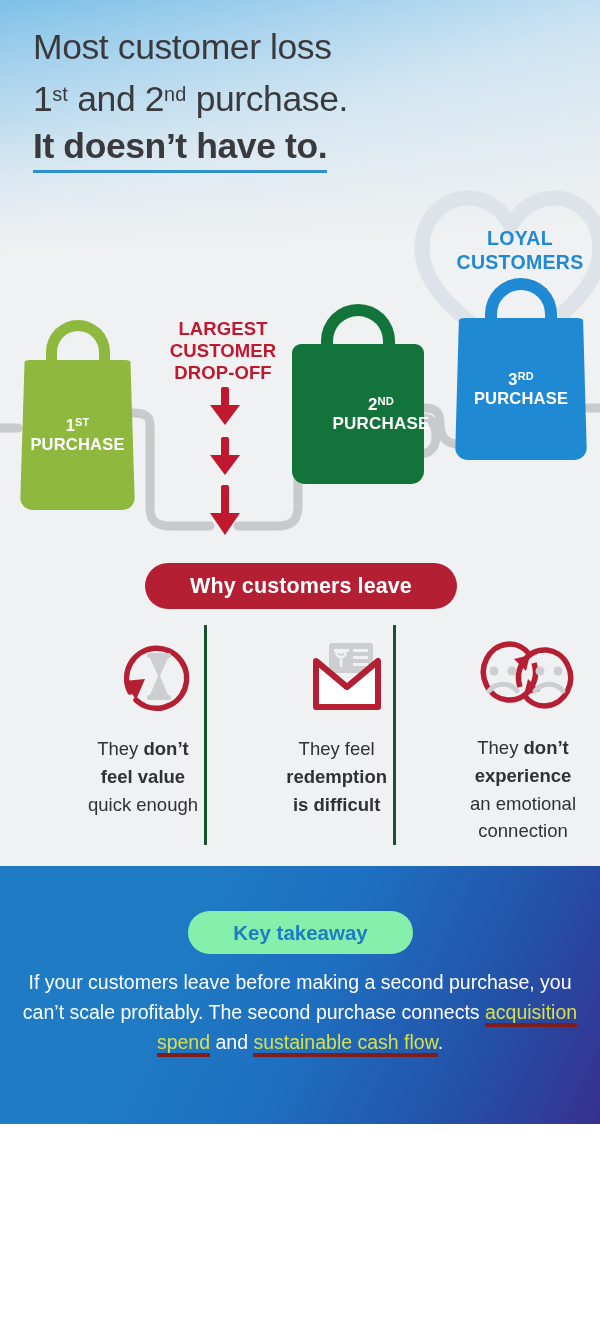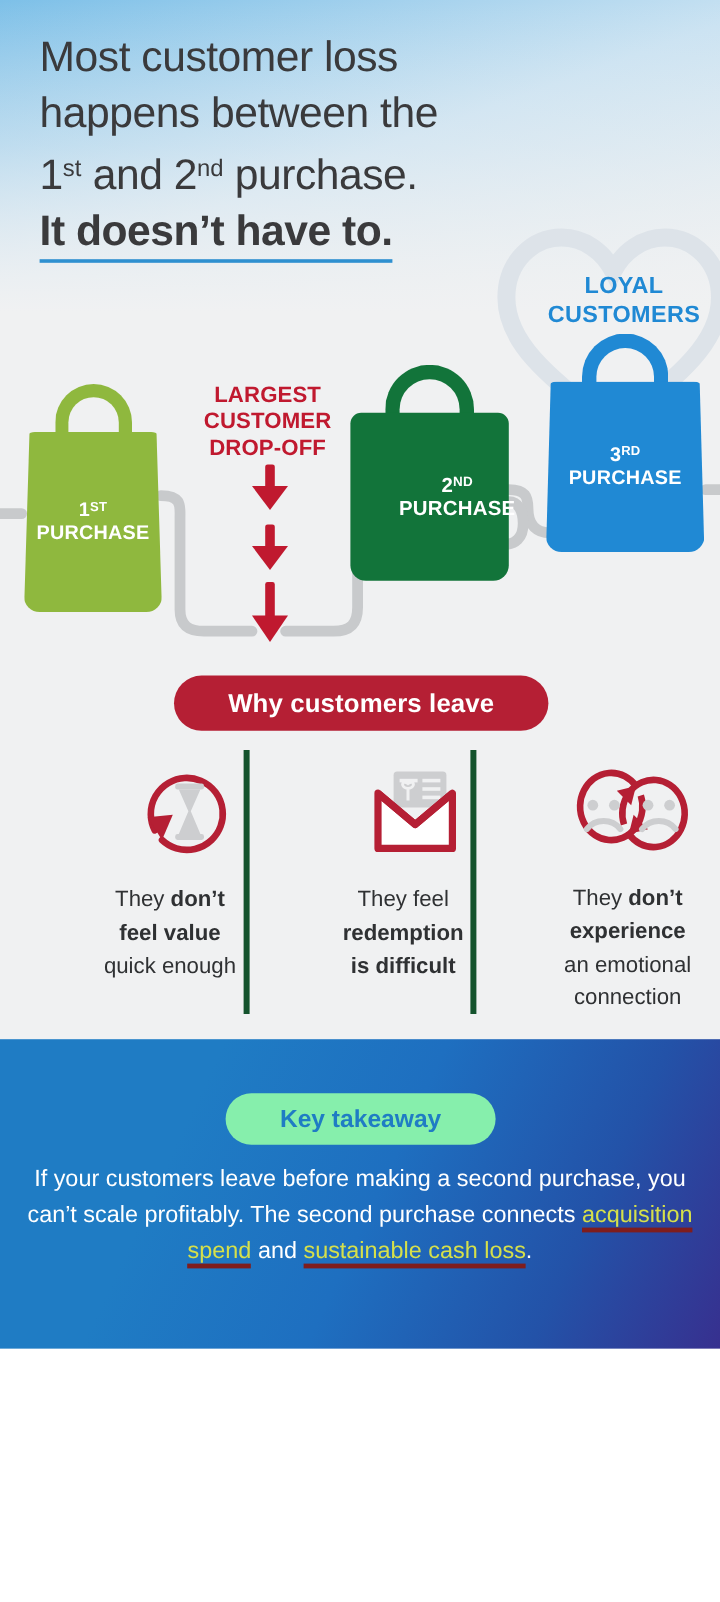--- a/index.html
+++ b/index.html
@@ -120,21 +120,21 @@
     display: flex; align-items: center; justify-content: center;
     color: #fff; font-weight: 700; font-size: 21.5px;
     letter-spacing: 0.1px; z-index: 5;
   }
 
   .reasons {
     position: absolute; left: 18px; top: 625px; width: 564px; height: 220px;
     display: flex; z-index: 5;
   }
   .reason { flex: 1; position: relative; display: flex; flex-direction: column; align-items: flex-end; }
-  .reason + .reason { border-left: 5px solid #14532d; }
+  .reason + .reason { border-left: 3px solid #14532d; }
   .reason .icon-wrap { height: 100px; display: flex; align-items: center; justify-content: center; }
   .reason .txt {
     margin-top: 10px; text-align: center; color: #2f3133;
     font-size: 18.5px; line-height: 1.5; font-weight: 400;
     padding: 0 6px;
   }
   .reason .txt b { font-weight: 700; }
 
   
   .blue-band {
@@ -175,21 +175,20 @@
 
   <div class="top-section">
     <div class="top-wash"></div>
 
     <svg class="heart-wm" viewBox="0 0 210 190">
       <path d="M105 178 C 60 142, 16 112, 16 70 C 16 40, 38 20, 62 20 C 81 20, 97 32, 105 48 C 113 32, 129 20, 148 20 C 172 20, 194 40, 194 70 C 194 112, 150 142, 105 178 Z" fill="none" stroke="#dde3e9" stroke-width="15"></path>
     </svg>
 
     <div class="headline">
       <div>Most customer loss</div>
-      <div>happens between the</div>
       <div><span>1</span><span class="sup">st</span><span> and 2</span><span class="sup">nd</span><span> purchase.</span></div>
       <div><span class="bold-line">It doesn’t have to.</span></div>
     </div>
 
     <div class="flow">
 
       <svg class="connector" viewBox="0 0 600 390">
         <g fill="none" stroke="#c8cacc" stroke-width="9" stroke-linecap="round" stroke-linejoin="round">
 
           <path d="M -4 258 L 18 258"></path>
@@ -339,21 +338,21 @@
         <span>an emotional</span><br>
         <span>connection</span>
       </div>
     </div>
 
   </div>
 
   <div class="blue-band"></div>
   <div class="kt-pill">Key takeaway</div>
   <div class="kt-body">
-    <span>If your customers leave before making a second purchase, you can’t scale profitably. The second purchase connects </span><span class="hl">acquisition spend</span><span> and </span><span class="hl">sustainable cash loss</span><span>.</span>
+    <span>If your customers leave before making a second purchase, you can’t scale profitably. The second purchase connects </span><span class="hl">acquisition spend</span><span> and </span><span class="hl">sustainable cash flow</span><span>.</span>
   </div>
 
   <div class="footer">
     
 
     
 
     
   </div>
 

